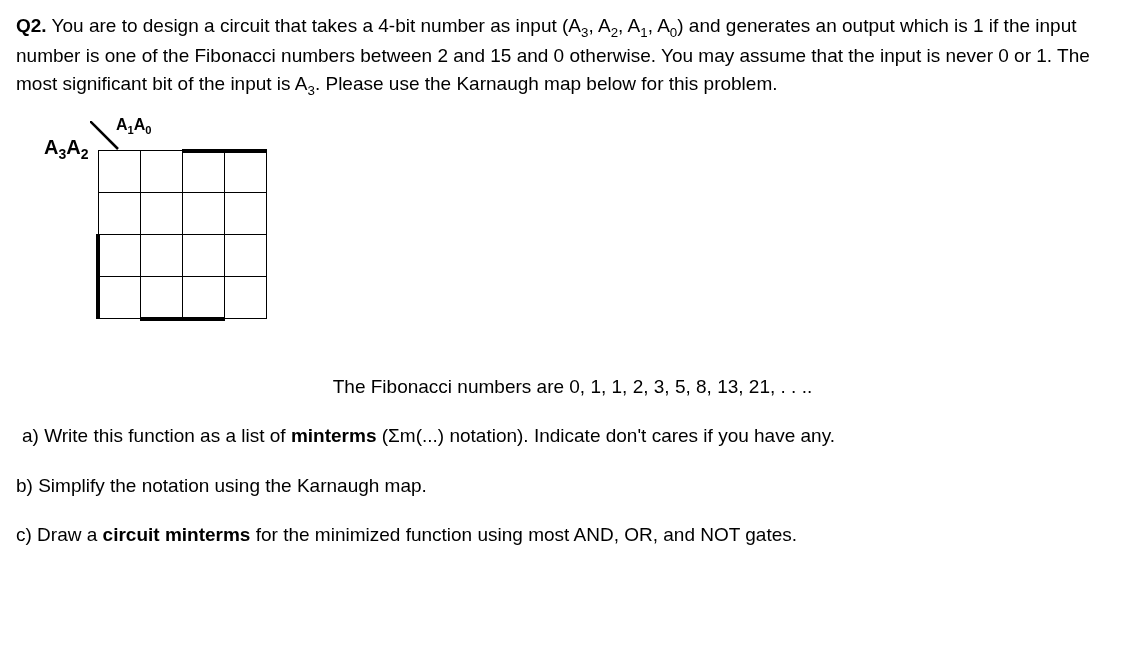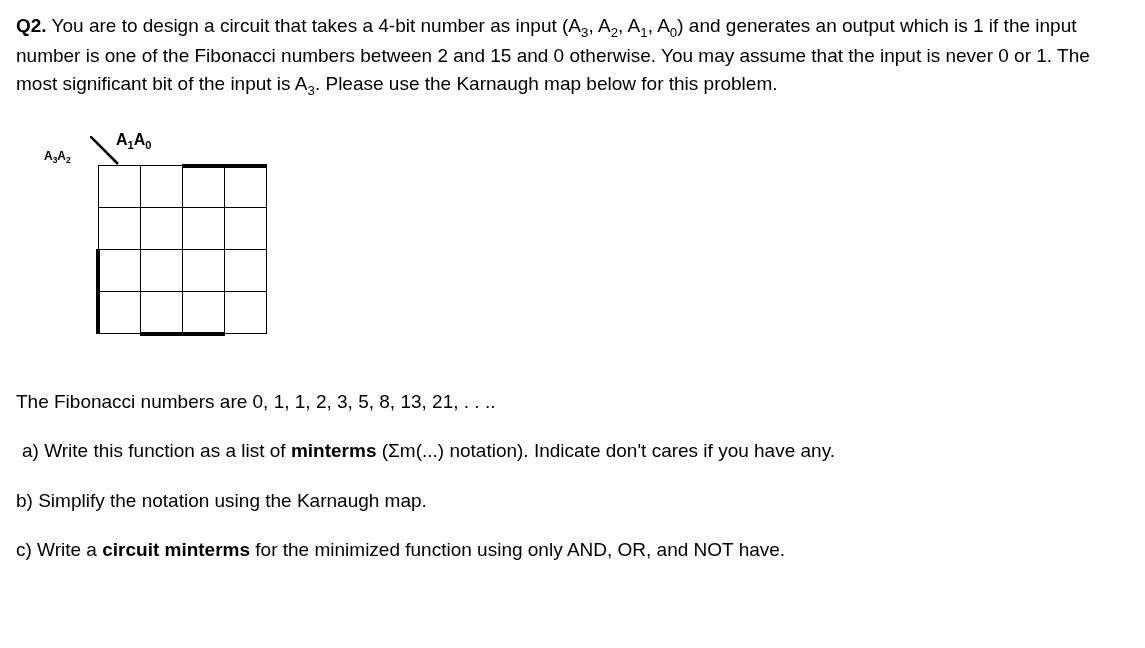--- a/index.html
+++ b/index.html
@@ -10,21 +10,21 @@
     body {
       font-family: Arial, Helvetica, sans-serif;
       font-size: 19px;
       line-height: 1.45;
       color: #000;
       background: #fff;
       padding: 12px 16px;
       width: 1145px;
     }
     .question-text {
-      margin-bottom: 28px;
+      margin-bottom: 13px;
     }
     .bold {
       font-weight: bold;
     }
     sub {
       font-size: 0.7em;
       vertical-align: sub;
     }
     .kmap-container {
       position: relative;
@@ -38,21 +38,21 @@
       left: 80px;
       top: 0;
       font-weight: bold;
       font-size: 16px;
     }
     .kmap-label-left {
       position: absolute;
       left: 8px;
       top: 20px;
       font-weight: bold;
-      font-size: 12px;
+      font-size: 20px;
     }
     .kmap-diagonal {
       position: absolute;
       left: 54px;
       top: 8px;
       width: 30px;
       height: 30px;
     }
     .kmap-diagonal svg {
       width: 100%;
@@ -73,20 +73,21 @@
       border-top: 4px solid #000 !important;
     }
     .thick-bottom {
       border-bottom: 4px solid #000 !important;
     }
     .thick-left {
       border-left: 4px solid #000 !important;
     }
     .statement {
       margin-bottom: 22px;
+      text-align: center;
     }
     .part {
       margin-bottom: 22px;
       margin-top: 13px;
     }
     .part-a {
       margin-left: 6px;
     }
   </style>
 </head>
@@ -140,14 +141,14 @@
 
 <div class="statement">The Fibonacci numbers are 0, 1, 1, 2, 3, 5, 8, 13, 21, . . ..</div>
 
 <div class="part part-a">
   <span>a) Write this function as a list of </span><span class="bold">minterms</span><span> (Σm(...) notation). Indicate don't cares if you have any.</span>
 </div>
 
 <div class="part">b) Simplify the notation using the Karnaugh map.</div>
 
 <div class="part">
-  <span>c) Write a </span><span class="bold">circuit minterms</span><span> for the minimized function using only AND, OR, and NOT have.</span>
+  <span>c) Draw a </span><span class="bold">circuit minterms</span><span> for the minimized function using most AND, OR, and NOT gates.</span>
 </div>
 
 </body></html>

